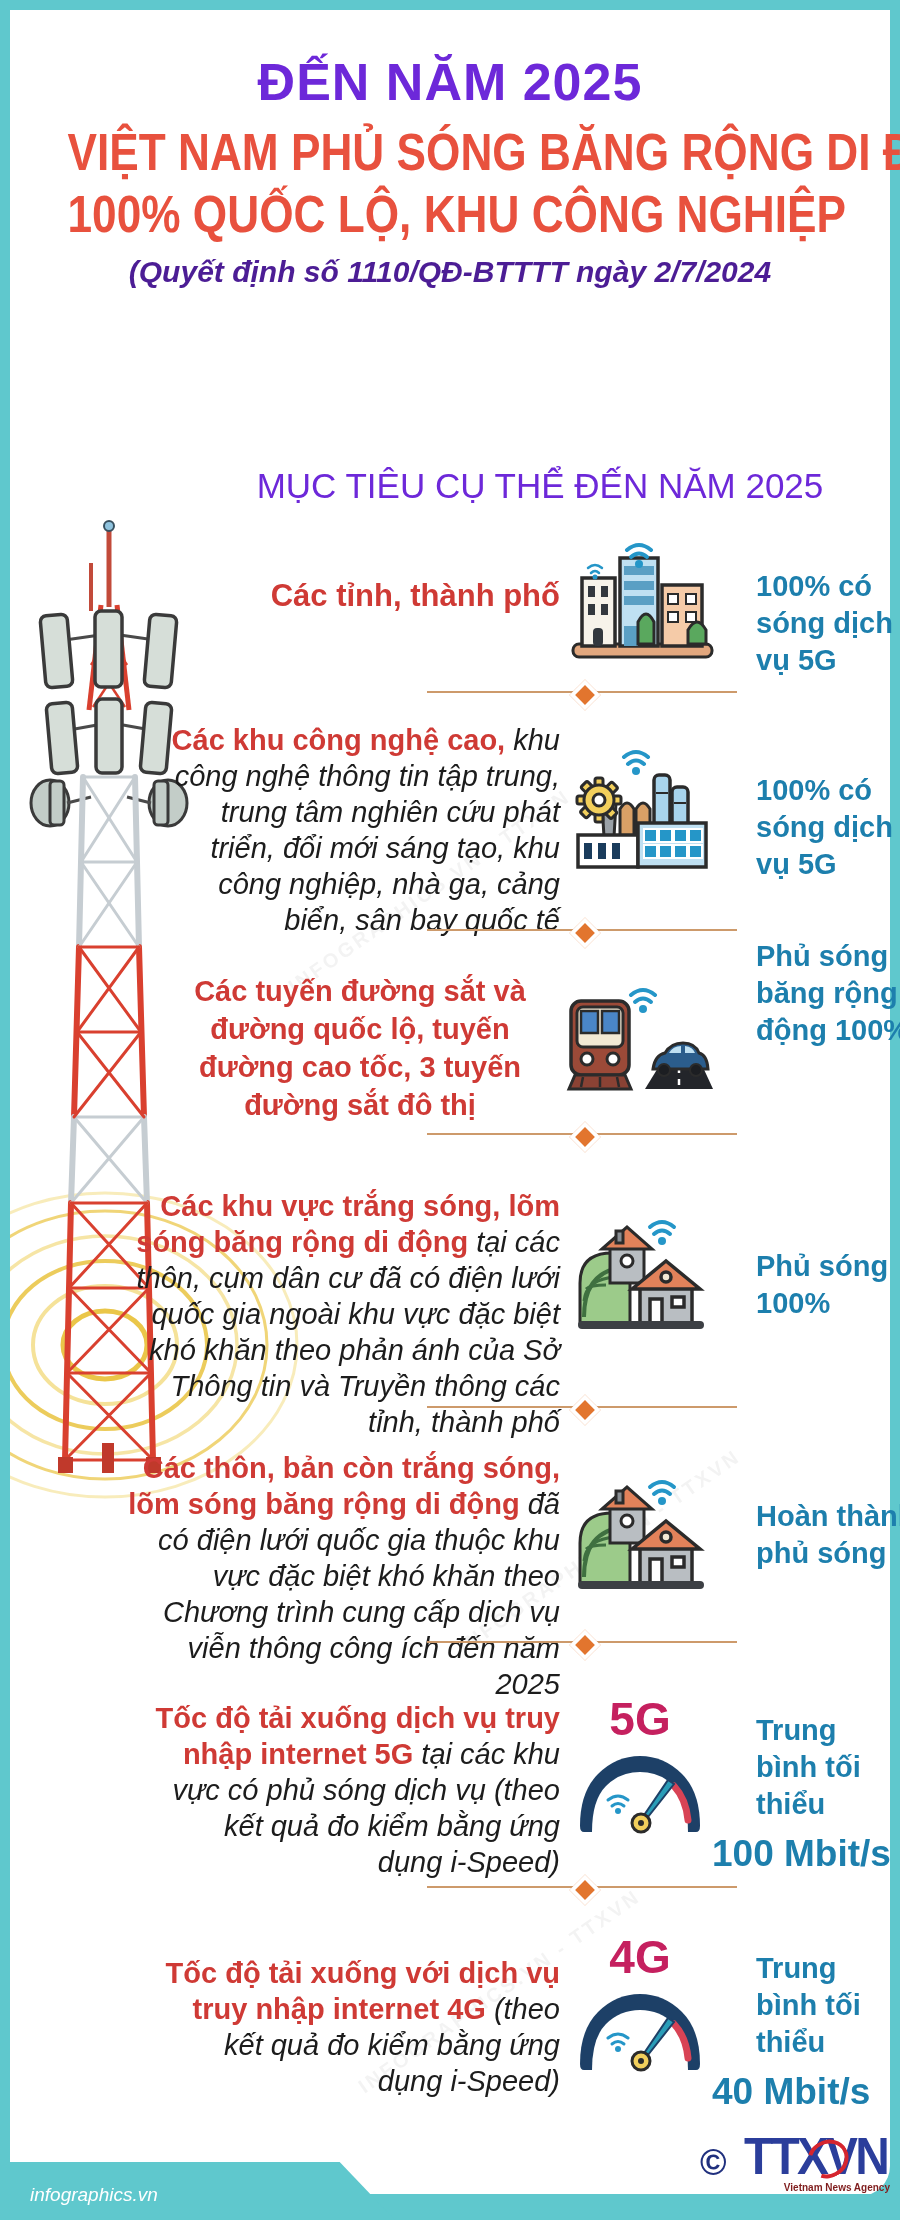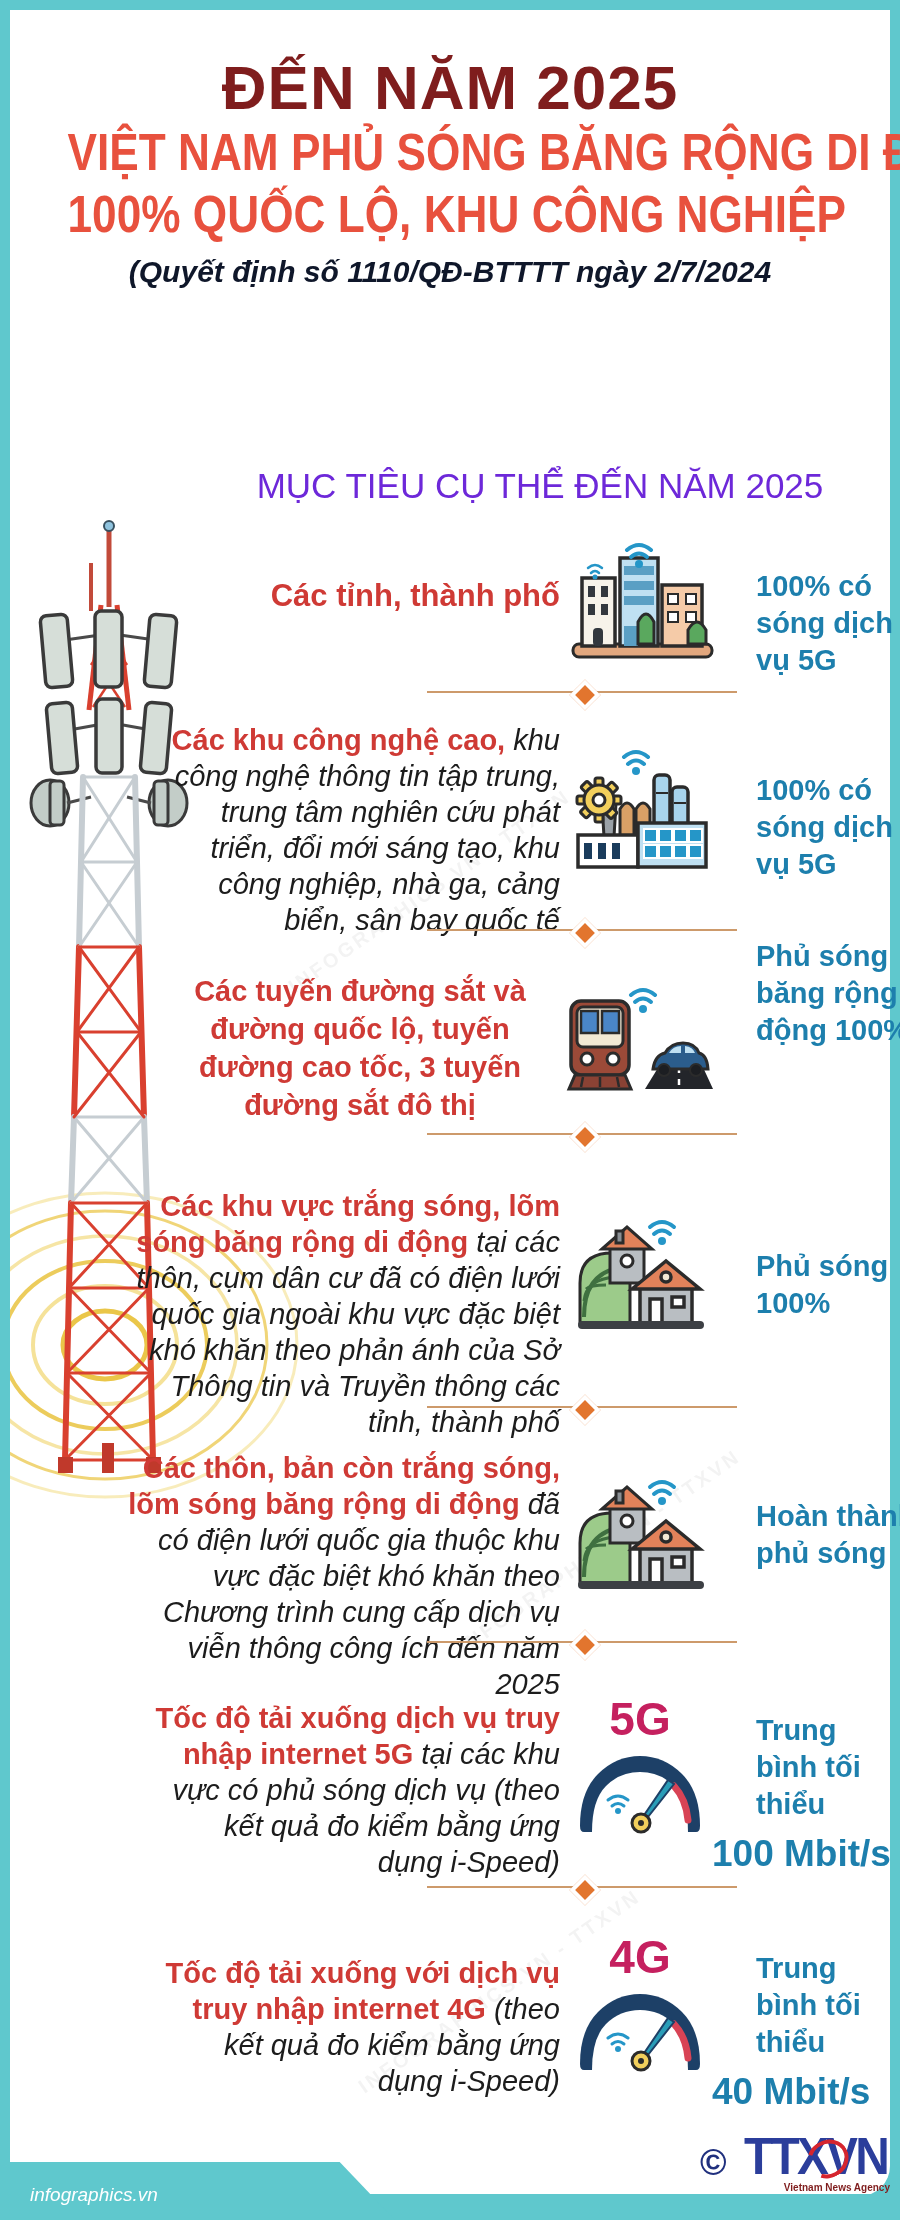--- a/index.html
+++ b/index.html
@@ -9,31 +9,31 @@
     font-family:"Liberation Sans","DejaVu Sans",sans-serif;
   }
   .canvas{
     position:absolute;left:10px;top:10px;width:880px;height:2186px;
     background:#ffffff;border-radius:0 0 30px 0;
   }
   .abs{position:absolute;}
   .center{text-align:center;}
   
   .title1{
-    left:0;right:0;top:52px;color:#7f1d1d;font-weight:bold;font-size:62px;
+    left:0;right:0;top:52px;color:#6d28d9;font-weight:bold;font-size:52px;
     letter-spacing:1px;white-space:nowrap;
   }
   .title-red{
     left:0;right:0;color:#e8513e;font-weight:bold;font-size:52px;white-space:nowrap;
     transform:scaleX(0.85);transform-origin:center;
   }
   .title2{top:122px;}
   .title3{top:184px;}
   .subtitle{
-    left:0;right:0;top:252px;color:#0f172a;font-weight:bold;font-style:italic;
+    left:0;right:0;top:252px;color:#4c1d95;font-weight:bold;font-style:italic;
     font-size:30px;line-height:40px;
   }
   .section-heading{
     left:205px;width:670px;top:466px;color:#6d28d9;font-weight:normal;font-size:35px;
     letter-spacing:0px;white-space:nowrap;text-align:center;
   }
   
   .row-text{text-align:right;line-height:36px;font-size:29px;}
   .lead{color:#cf3a35;font-weight:bold;}
   .rbody{color:#1c1c1c;font-style:italic;font-weight:500;}

